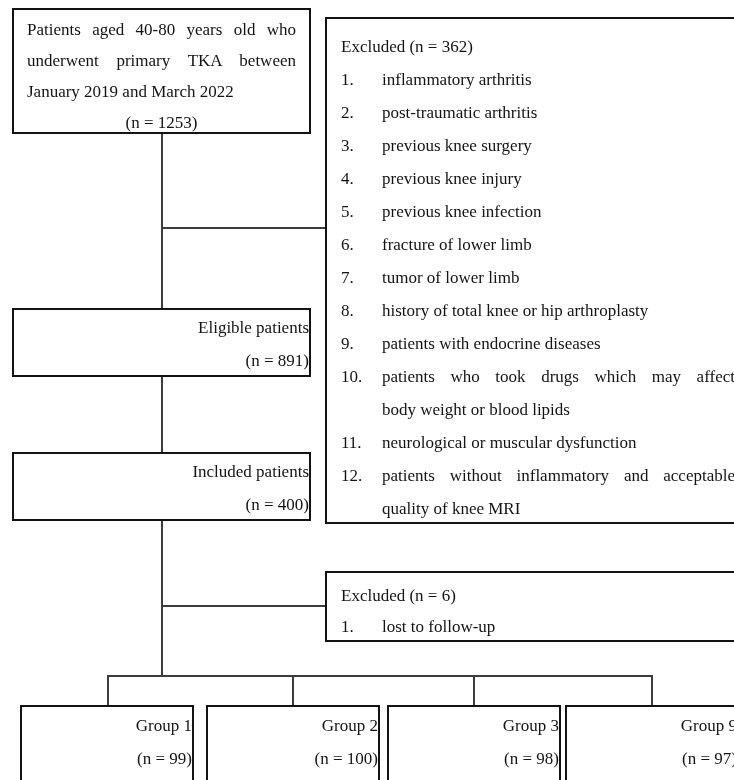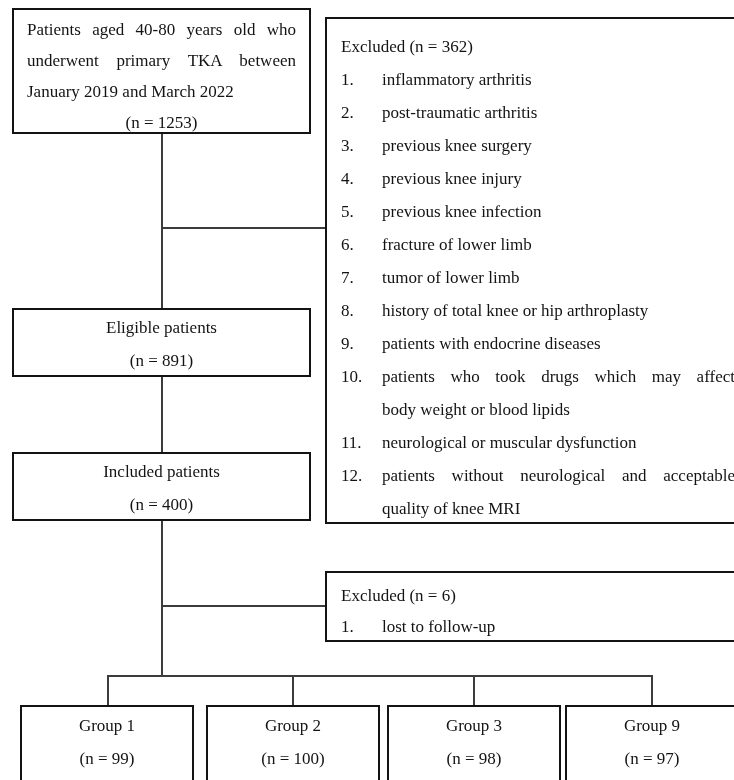--- a/index.html
+++ b/index.html
@@ -13,21 +13,21 @@
     font-size: 17px;
     overflow: hidden;
     margin-left: 7px;
   }
   .box {
     position: absolute;
     border: 2px solid #131313;
     background: #ffffff;
     box-sizing: border-box;
   }
-  .center-box { text-align: center; line-height: 33px; padding-top: 1px; }
+  .center-box { text-align: right; line-height: 33px; padding-top: 1px; }
   .line { position: absolute; background: #3c3c3c; }
   .jl { text-align: justify; text-align-last: justify; }
   
   #population-box { left: 5px; top: 8px; width: 299px; height: 126px; padding: 4px 13px 0 13px; line-height: 31px; }
   #population-box .pline { white-space: nowrap; }
   #population-box .pline.jl { white-space: normal; }
   #population-box .ncount { text-align: center; }
   
   .excl-box { padding: 11px 0 0 14px; line-height: 33px; }
   #exclusion-box { left: 318px; top: 17px; width: 412px; height: 507px; }
@@ -114,21 +114,21 @@
         <div>body weight or blood lipids</div>
       </div>
     </div>
     <div class="excl-item">
       <span class="excl-num">11.</span>
       <div class="excl-text">neurological or muscular dysfunction</div>
     </div>
     <div class="excl-item">
       <span class="excl-num">12.</span>
       <div class="excl-text">
-        <div class="jl">patients without neurological and acceptable</div>
+        <div class="jl">patients without inflammatory and acceptable</div>
         <div>quality of knee MRI</div>
       </div>
     </div>
   </div>
 
   <div class="box center-box" id="eligible-box">
     <div>Eligible patients</div>
     <div>(n = 891)</div>
   </div>
 

